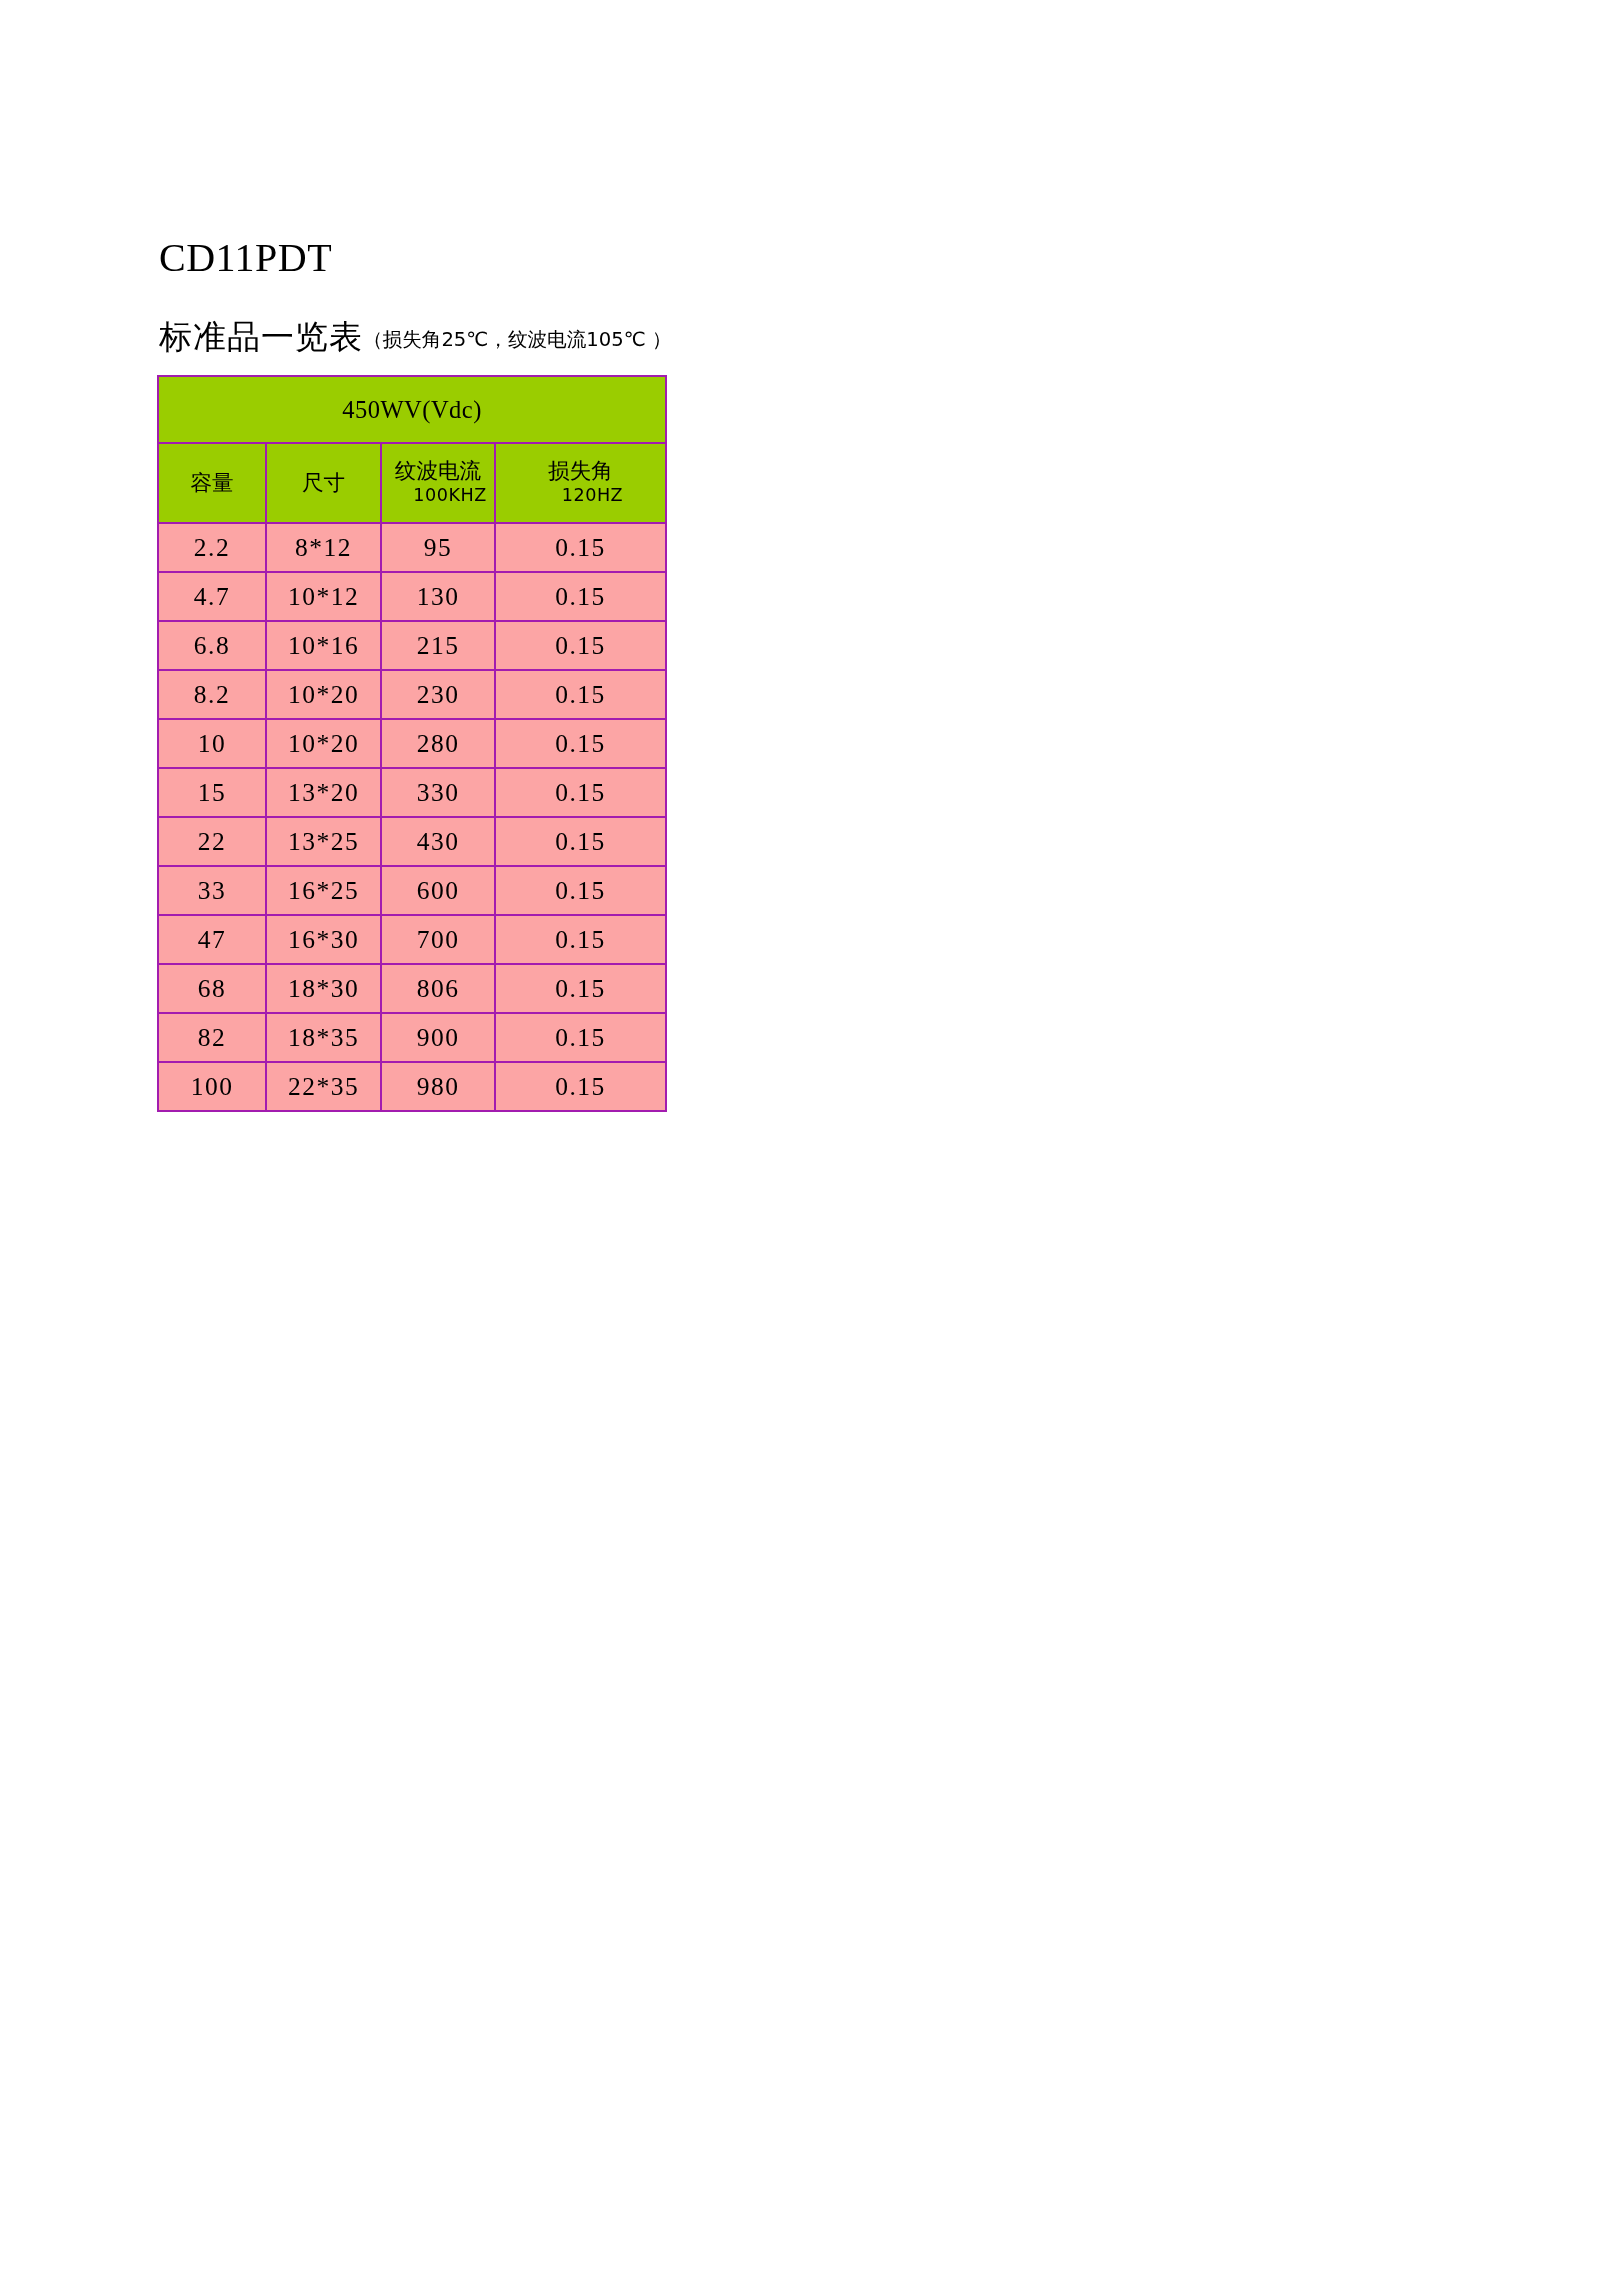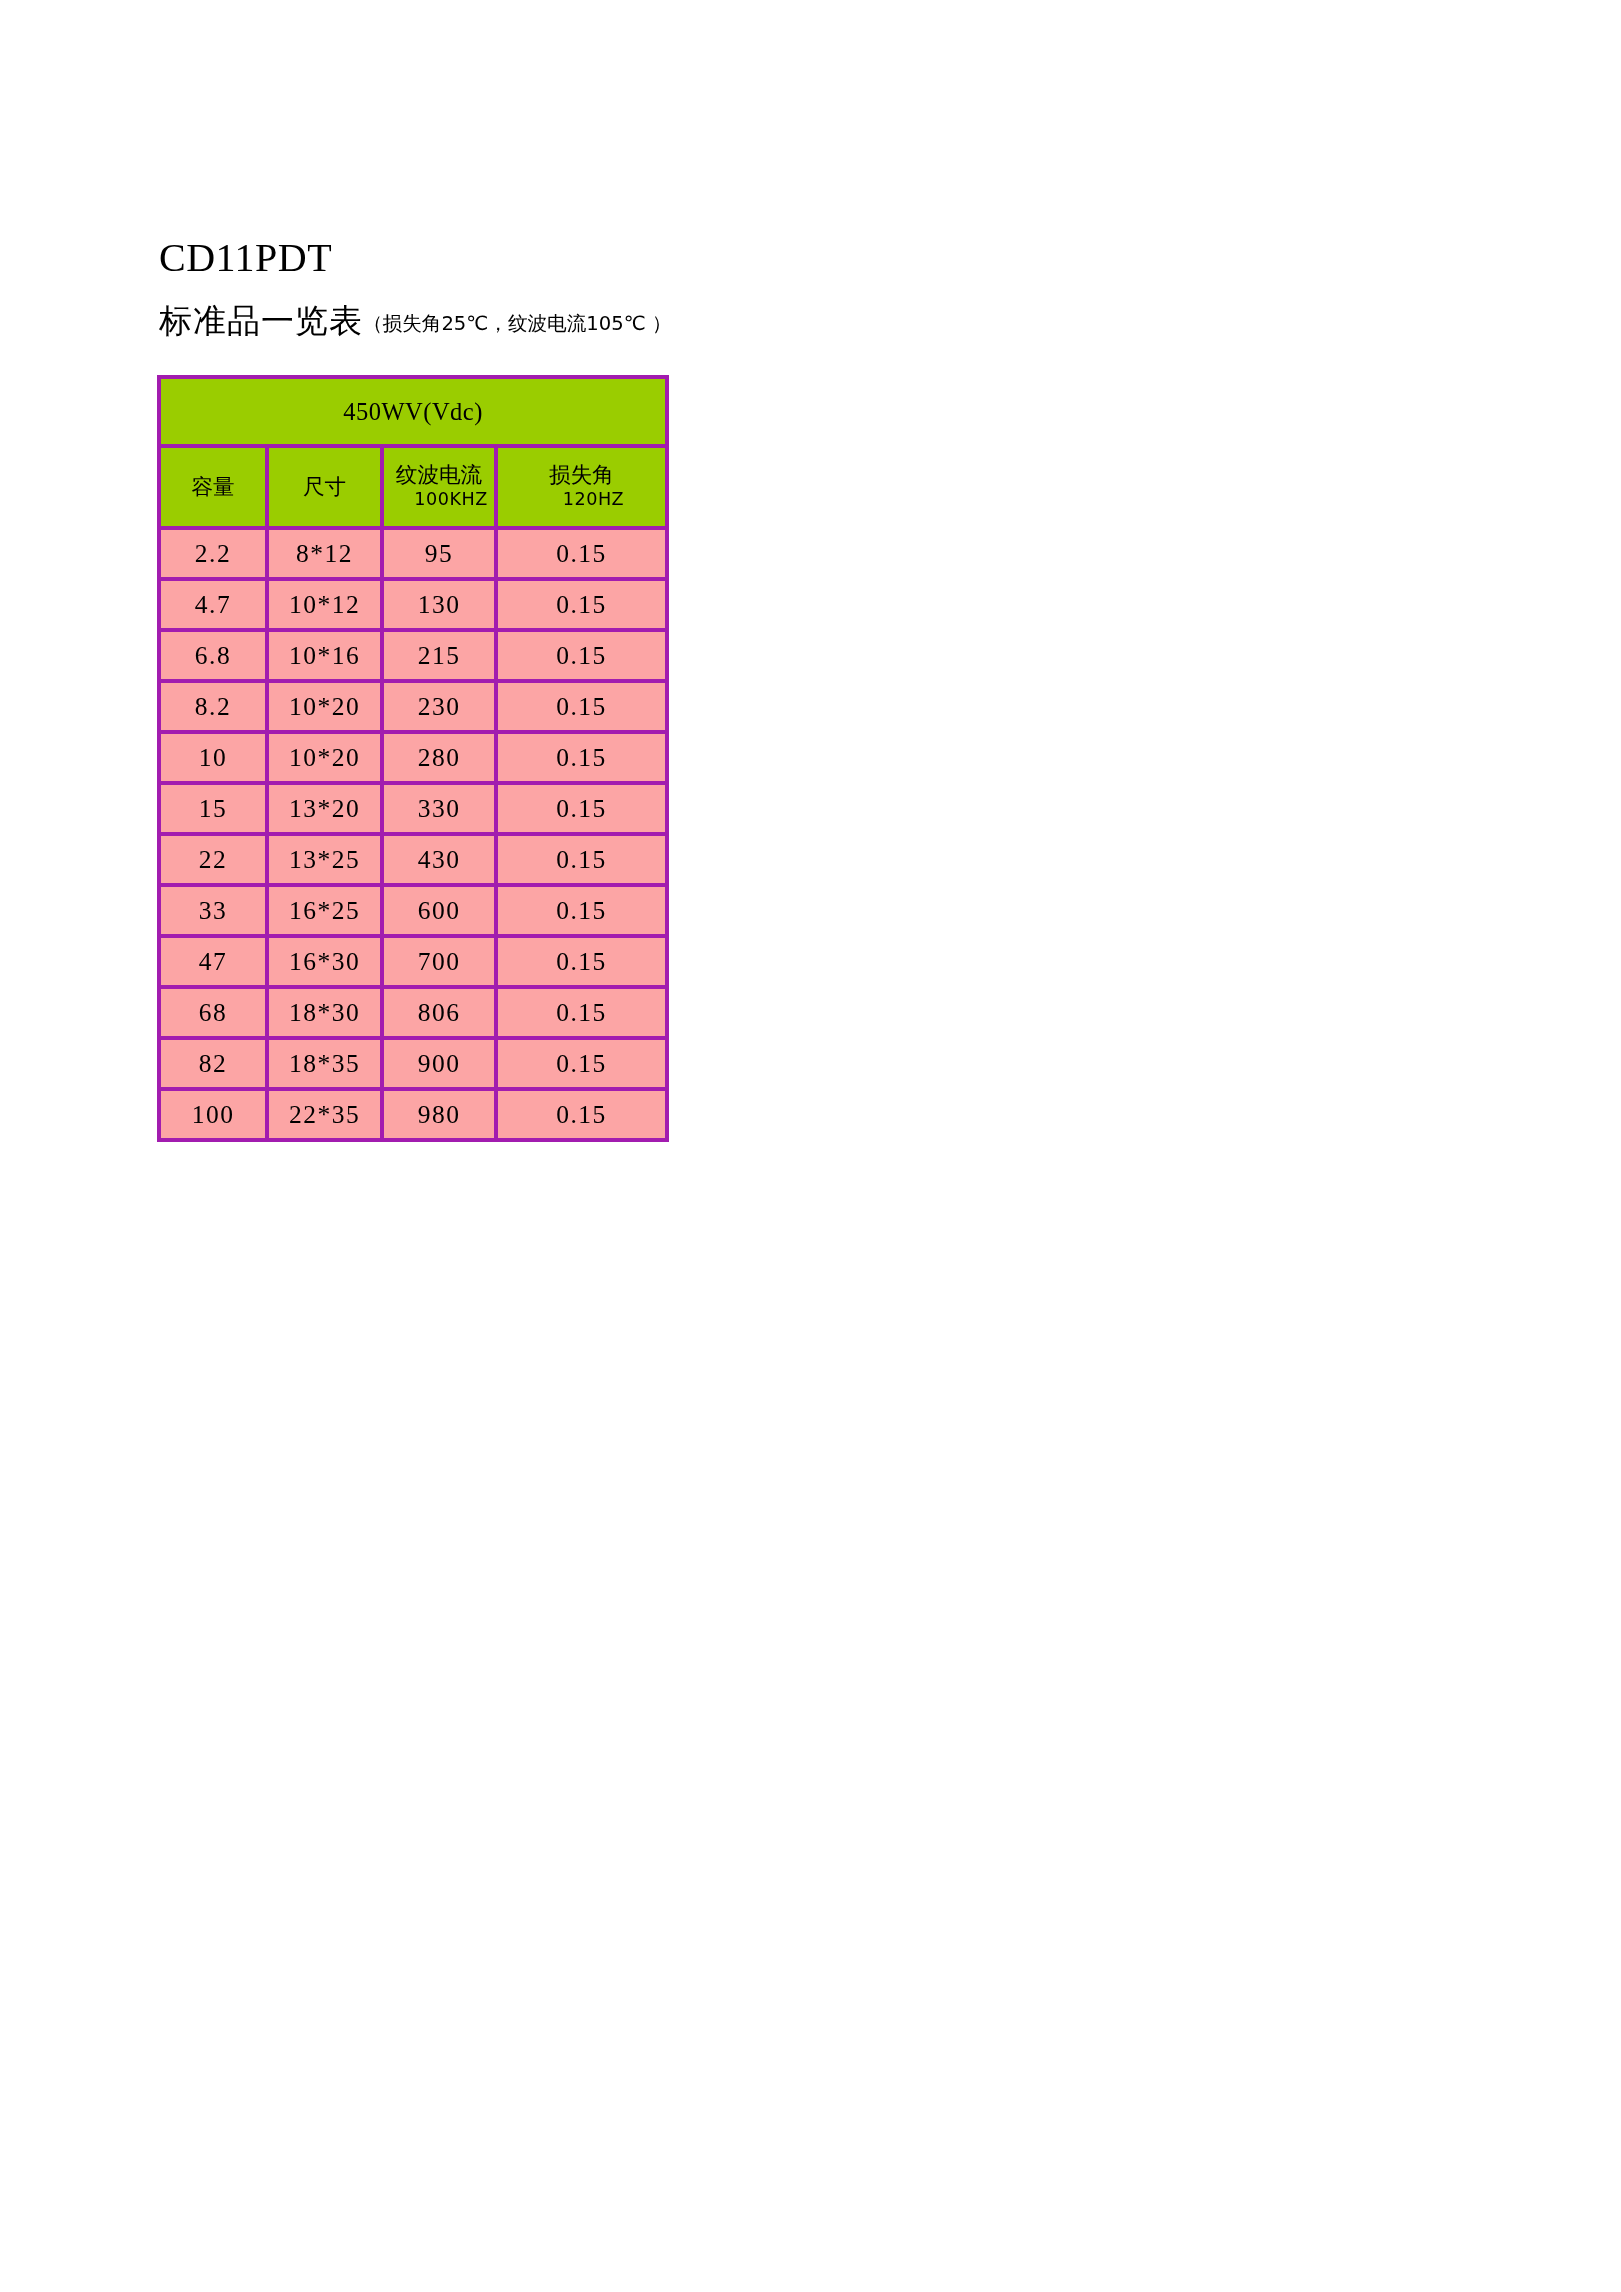--- a/index.html
+++ b/index.html
@@ -36,21 +36,21 @@
     letter-spacing: 0.5px;
     font-family: "Liberation Serif", "DejaVu Serif", serif;
     white-space: nowrap;
   }
 
   
   .doc-subtitle {
     position: absolute;
     left: 159px;
     top: 309px;
-    line-height: 24px;
+    line-height: 56px;
     white-space: nowrap;
     font-family: "DejaVu Sans", "Liberation Sans", sans-serif;
   }
   .doc-subtitle .sub-main {
     font-size: 33px;
     letter-spacing: 1px;
   }
   .doc-subtitle .sub-note {
     font-size: 19.6px;
     letter-spacing: 0px;
@@ -61,21 +61,21 @@
   
   .spec-table {
     position: absolute;
     left: 157px;
     top: 375px;
     width: 507px;
     border-collapse: collapse;
     table-layout: fixed;
   }
   .spec-table td {
-    border: 4px solid #a21caf;
+    border: 2px solid #a21caf;
     text-align: center;
     vertical-align: middle;
     padding: 0;
   }
 
   col.c-cap  { width: 108px; }
   col.c-size { width: 115px; }
   col.c-ripple { width: 114px; }
   col.c-tan  { width: 171px; }
 

